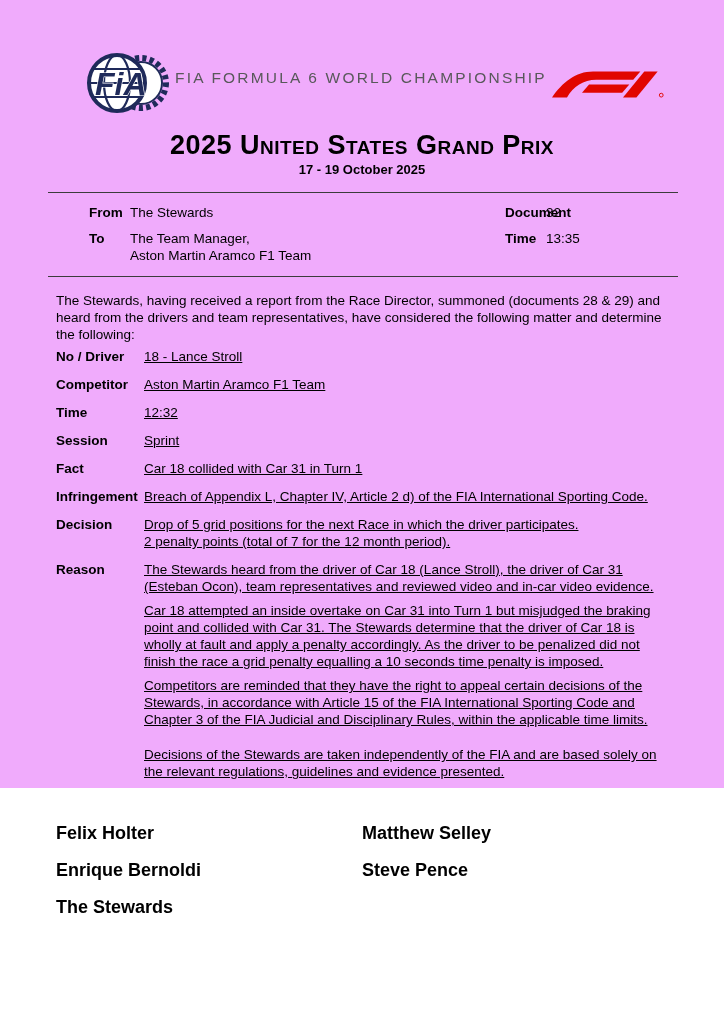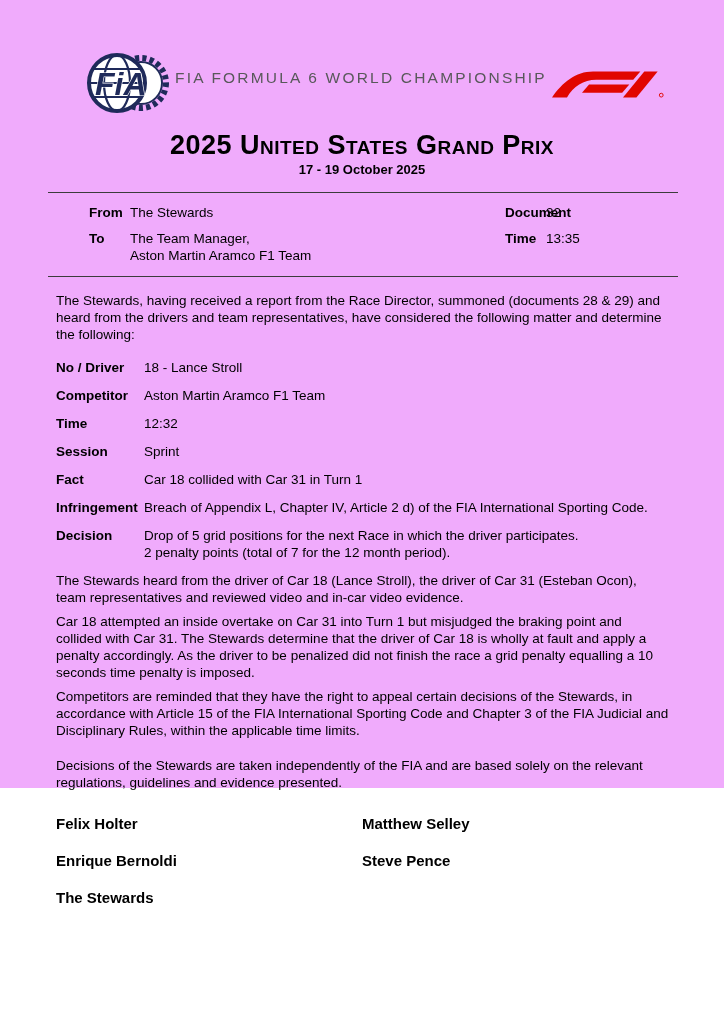--- a/index.html
+++ b/index.html
@@ -49,31 +49,31 @@
   .meta-right { flex:1; }
   .meta-row { display:flex; margin-bottom:9px; }
   .meta-row:last-child { margin-bottom:0; }
   .meta-label { width:74px; font-weight:bold; flex:0 0 auto;padding-left:33px; }
   .meta-value { flex:1; }
 
   
   .body-text { font-size:13.5px; line-height:17px; }
   .intro { margin-top:15px; padding:0 8px; }
 
-  .fields { margin-top:16px; padding:0 8px; }
+  .fields { margin-top:5px; padding:0 8px; }
   .field-row { display:flex; margin-bottom:11px; }
   .field-label { width:88px; flex:0 0 auto; font-weight:bold; }
-  .field-value { flex:1; }
+  .field-value { flex:1;text-decoration:underline; }
   .field-value .vline { display:block; }
 
   .reason-paras p { margin:0 0 7px 0; }
   .reason-paras p.gap-before { margin-top:18px; }
 
   
-  .signatures { margin-top:17px; padding:0 8px; font-size:15px; }
+  .signatures { margin-top:38px; padding:0 8px; font-size:18px; }
   .sig-row { display:flex; margin-bottom:20px; }
   .sig-name { font-weight:bold; line-height:17px; }
   .sig-left { width:306px; flex:0 0 auto; }
   .sig-footer { font-weight:bold; margin-top:0; }
 </style>
 </head>
 <body>
 
 <div class="page">
 
@@ -175,20 +175,21 @@
 
       <div class="field-row">
         <div class="field-label">Decision</div>
         <div class="field-value">
           <span class="vline">Drop of 5 grid positions for the next Race in which the driver participates.</span>
           <span class="vline">2 penalty points (total of 7 for the 12 month period).</span>
         </div>
       </div>
 
       <div class="field-row">
+        <div class="field-label">Reason</div>
         <div class="field-value reason-paras">
           <p>The Stewards heard from the driver of Car 18 (Lance Stroll), the driver of Car 31 (Esteban Ocon), team representatives and reviewed video and in-car video evidence.</p>
           <p>Car 18 attempted an inside overtake on Car 31 into Turn 1 but misjudged the braking point and collided with Car 31. The Stewards determine that the driver of Car 18 is wholly at fault and apply a penalty accordingly. As the driver to be penalized did not finish the race a grid penalty equalling a 10 seconds time penalty is imposed.</p>
           <p>Competitors are reminded that they have the right to appeal certain decisions of the Stewards, in accordance with Article 15 of the FIA International Sporting Code and Chapter 3 of the FIA Judicial and Disciplinary Rules, within the applicable time limits.</p>
           <p class="gap-before">Decisions of the Stewards are taken independently of the FIA and are based solely on the relevant regulations, guidelines and evidence presented.</p>
         </div>
       </div>
 
     </div>
 

